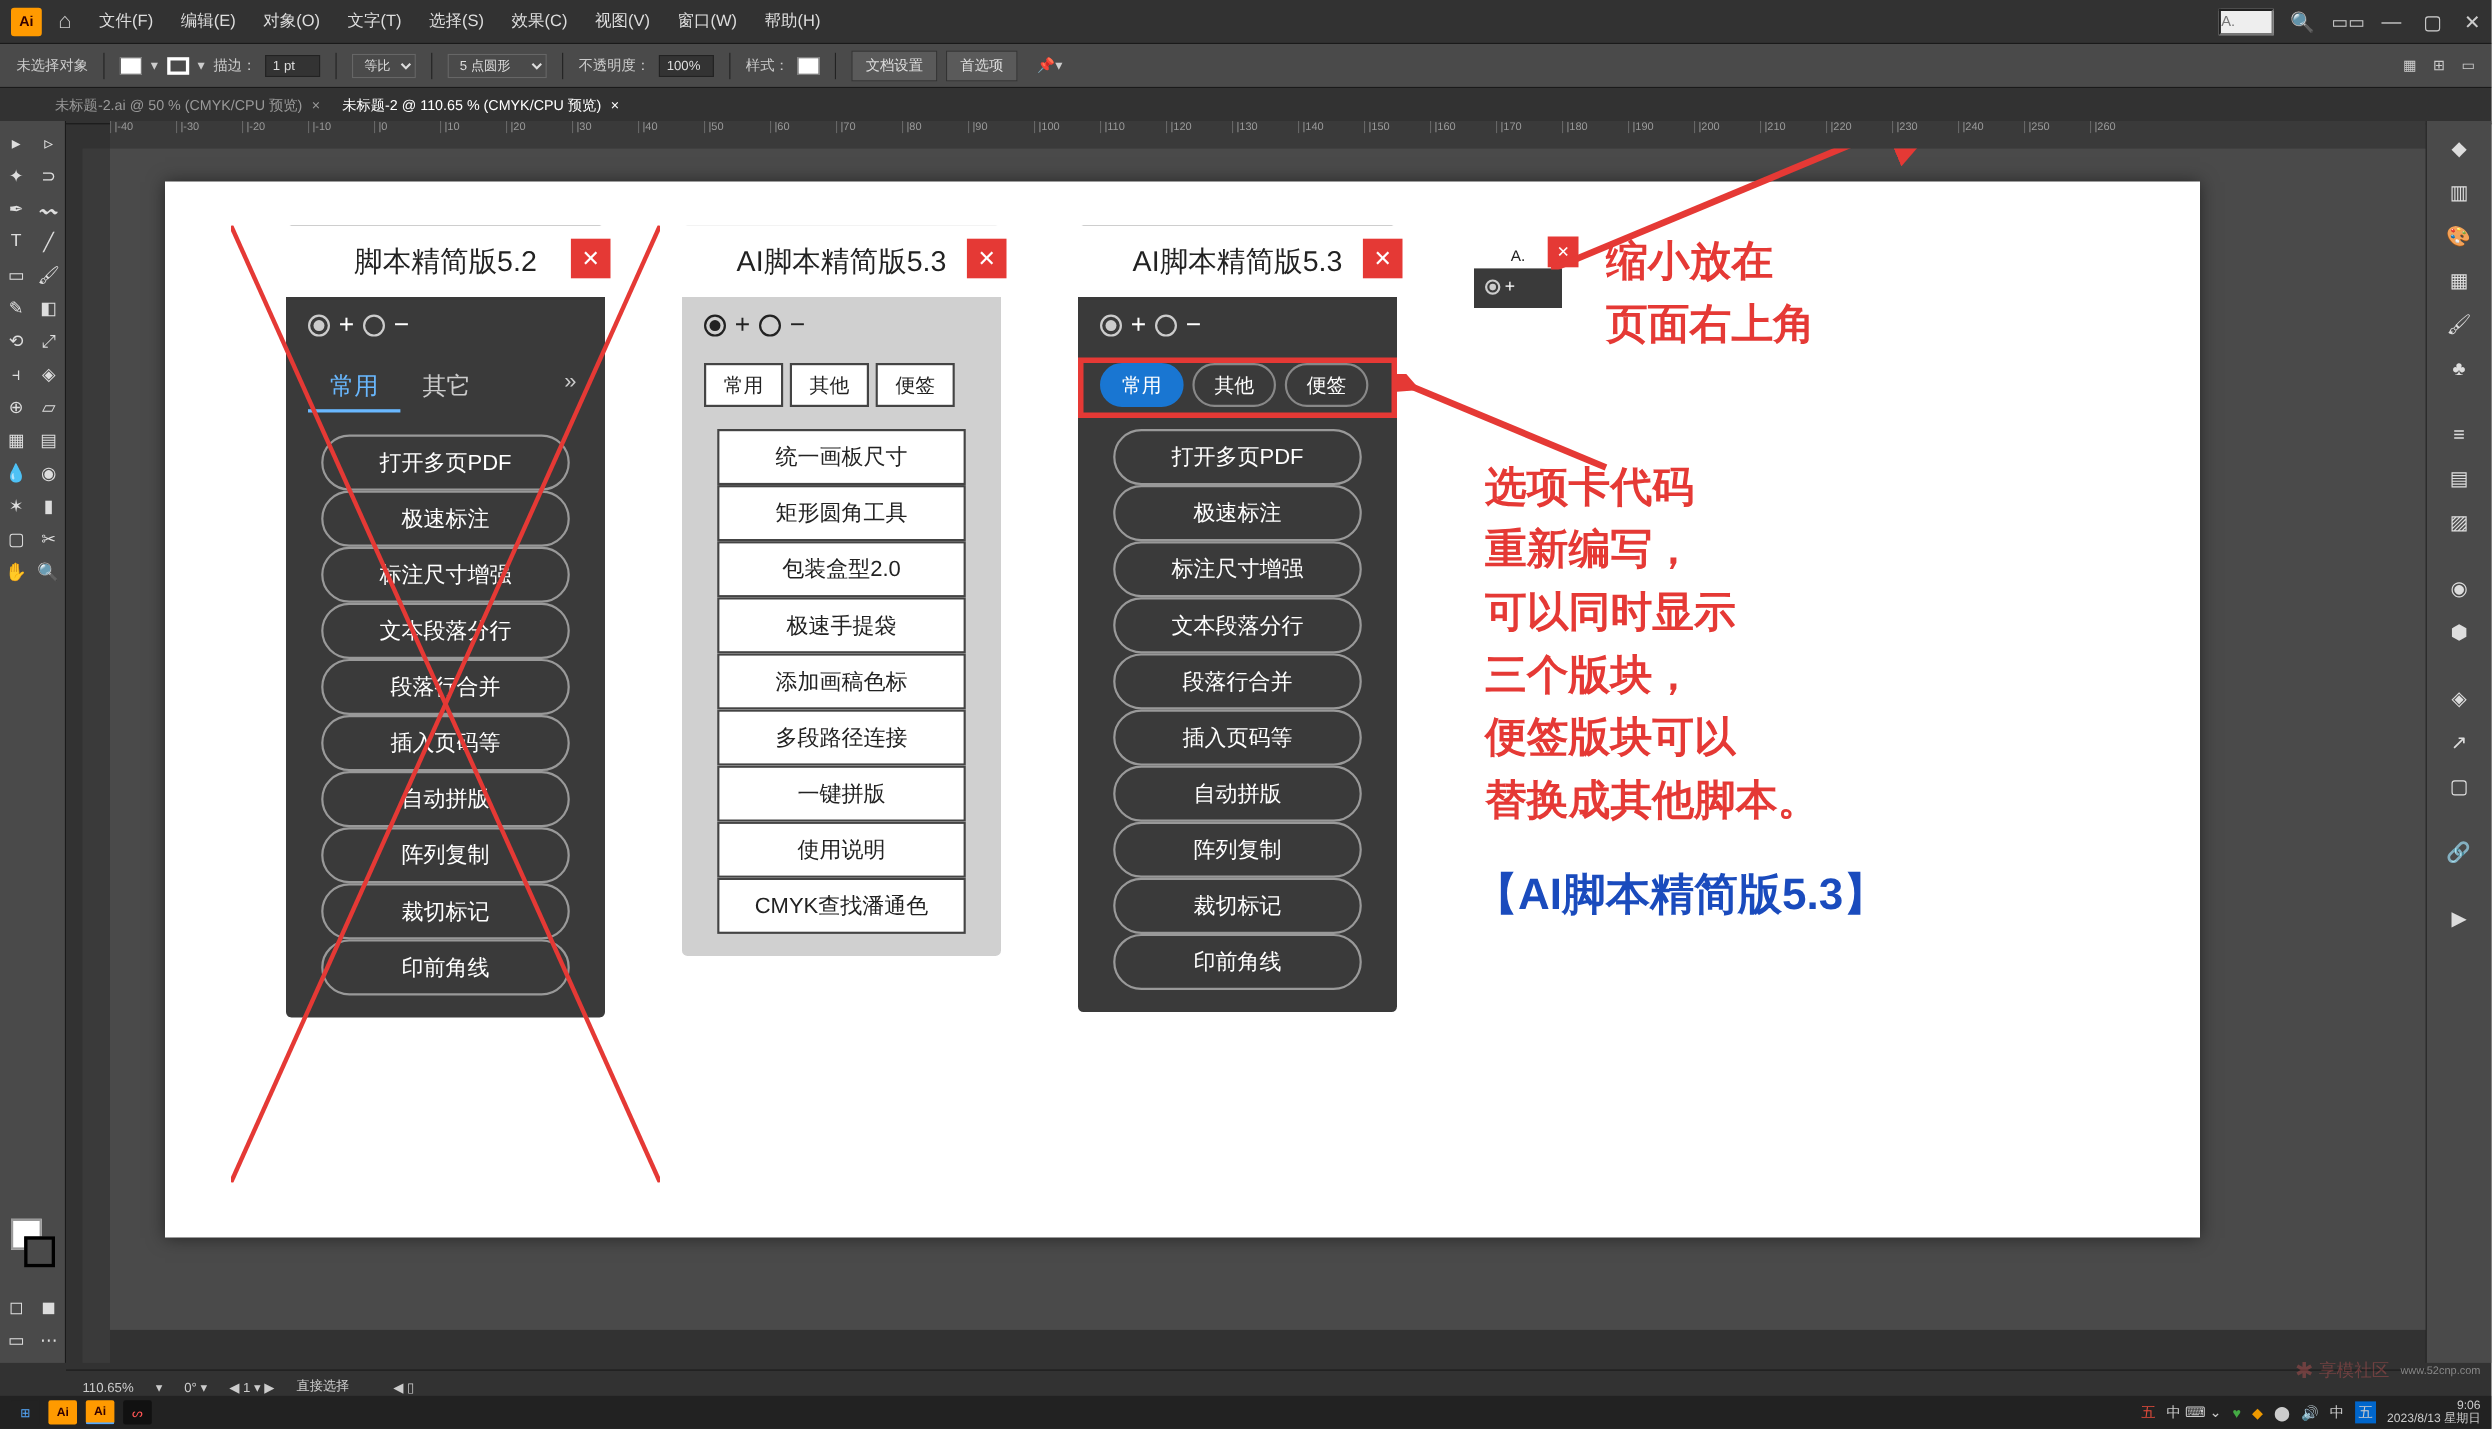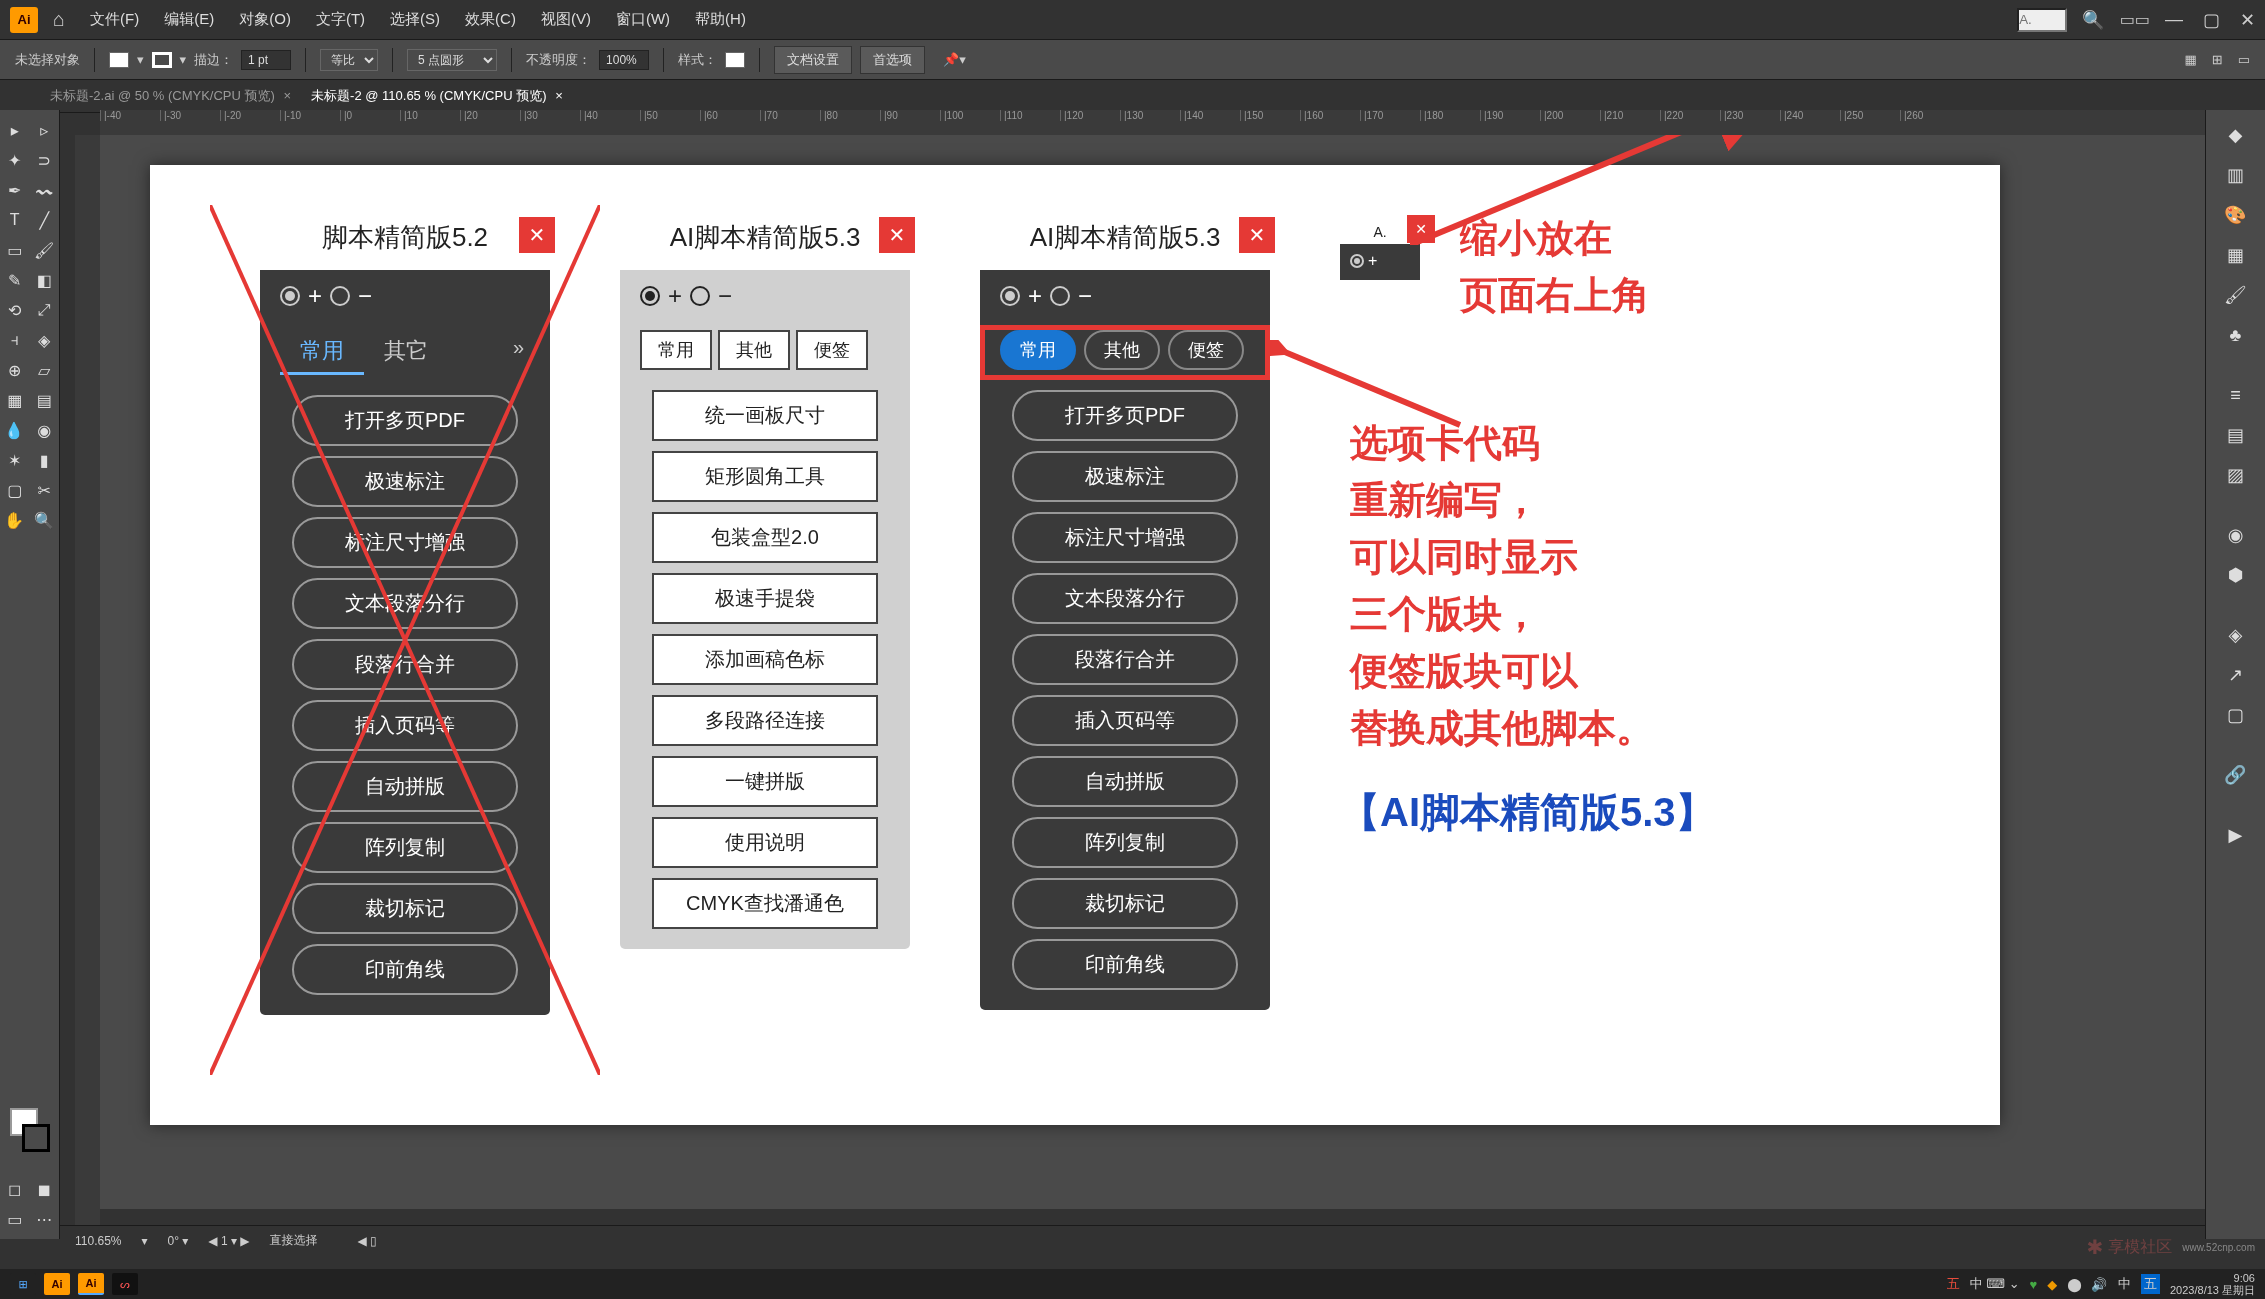--- a/index.html
+++ b/index.html
@@ -51,41 +51,41 @@
 .tab-pill { border: 2px solid #888; border-radius: 20px; padding: 6px 18px; font-size: 18px; color: #fff; background: transparent; cursor: pointer; }
 .tab-pill.active { background: #1976d2; border-color: #1976d2; }
 .tab-flat { display: flex; gap: 0; padding: 8px 20px; }
 .tab-flat-item { color: #ccc; font-size: 22px; padding: 6px 20px; cursor: pointer; }
 .tab-flat-item.active { color: #69b8ff; border-bottom: 3px solid #69b8ff; }
 .tab-chevron { color: #ccc; font-size: 20px; margin-left: auto; padding: 6px; }
 
 .tab-sq-row { display: flex; gap: 6px; padding: 8px 20px; }
 .tab-sq { background: #fff; border: 2px solid #444; padding: 6px 16px; font-size: 18px; color: #222; cursor: pointer; }
 
-.btn-list { display: flex; flex-direction: column; gap: 10px; padding: 12px 32px 20px; }
+.btn-list { display: flex; flex-direction: column; padding: 12px 32px 20px; }
 .btn-pill { border: 2px solid #999; border-radius: 28px; padding: 10px 20px; font-size: 20px; color: #fff; background: transparent; cursor: pointer; text-align: center; }
 .btn-rect { border: 2px solid #444; background: #fff; padding: 10px 20px; font-size: 20px; color: #222; cursor: pointer; text-align: center; }
 
 .arrow { position: absolute; }
 .anno-text { position: absolute; color: #e53935; font-size: 38px; font-weight: bold; line-height: 1.5; }
 .anno-title { position: absolute; color: #1a4bbd; font-size: 40px; font-weight: bold; }
 .x-cross { position: absolute; pointer-events: none; }
 .red-box { position: absolute; border: 5px solid #e53935; }
 
 .toolbar-left { position: absolute; top: 110px; left: 0; width: 60px; bottom: 60px; background: #4a4a4a; display: flex; flex-direction: column; padding: 5px 0; border-right: 1px solid #1a1a1a; }
 .toolbar-left .trow { display: flex; }
 .tool { width: 30px; height: 30px; color: #ddd; display: flex; align-items: center; justify-content: center; font-size: 16px; cursor: pointer; }
 .tool-fill { margin-top: auto; padding: 10px; }
 .fill-sw { width: 28px; height: 28px; background: #fff; border: 2px solid #999; position: relative; }
 .stroke-sw { width: 28px; height: 28px; border: 3px solid #000; background: #4a4a4a; position: relative; top: -12px; left: 12px; }
 
 .toolbar-right { position: absolute; top: 110px; right: 0; width: 60px; bottom: 60px; background: #4a4a4a; display: flex; flex-direction: column; padding: 5px 0; border-left: 1px solid #1a1a1a; }
 .toolbar-right .tool { width: 30px; height: 36px; margin: 2px auto; font-size: 18px; }
 
-.status-bar { position: absolute; bottom: 44px; left: 60px; right: 60px; height: 30px; background: #323232; display: flex; align-items: center; padding: 0 15px; color: #ccc; font-size: 12px; gap: 20px; border-top: 1px solid #1a1a1a; }
+.status-bar { position: absolute; bottom: 24px; left: 60px; right: 60px; height: 30px; background: #323232; display: flex; align-items: center; padding: 0 15px; color: #ccc; font-size: 12px; gap: 20px; border-top: 1px solid #1a1a1a; }
 .bottom-watermark { position: absolute; right: 10px; bottom: 40px; color: rgba(255,100,100,0.3); font-size: 16px; display: flex; align-items: center; gap: 5px; }
 .taskbar { position: absolute; bottom: 0; left: 0; right: 0; height: 30px; background: #222; display: flex; align-items: center; padding: 0 10px; gap: 8px; }
 .task-icon { width: 26px; height: 22px; background: #333; color: #fff; display: flex; align-items: center; justify-content: center; font-size: 11px; border-radius: 2px; }
 .task-ai { background: #ff9a00; color: #330000; font-weight: bold; }
 .task-ai.active { background: #ff9a00; border-bottom: 2px solid #5af; }
 .taskbar-right { margin-left: auto; display: flex; align-items: center; gap: 10px; color: #ccc; font-size: 11px; }
 .tray-icon { font-size: 13px; }
 
 .mini-panel { position: absolute; width: 80px; background: #3a3a3a; padding: 10px; }
 </style>

